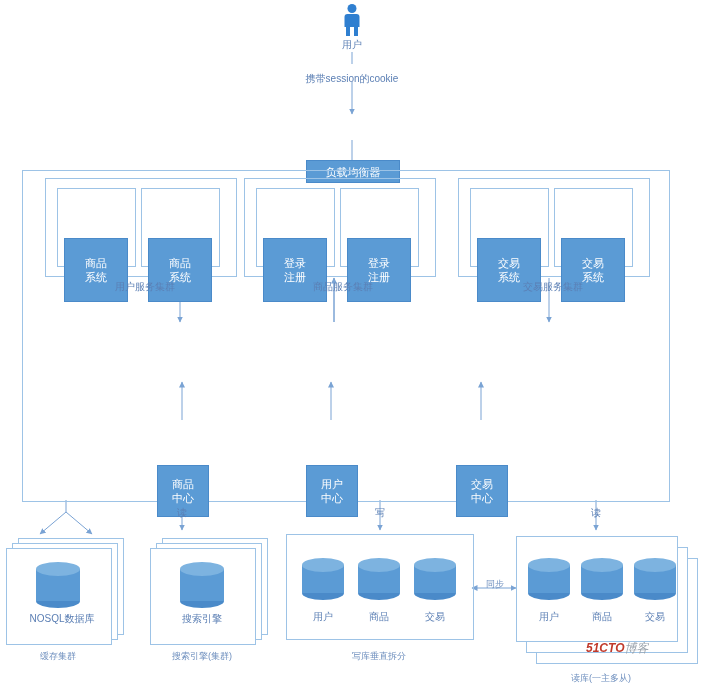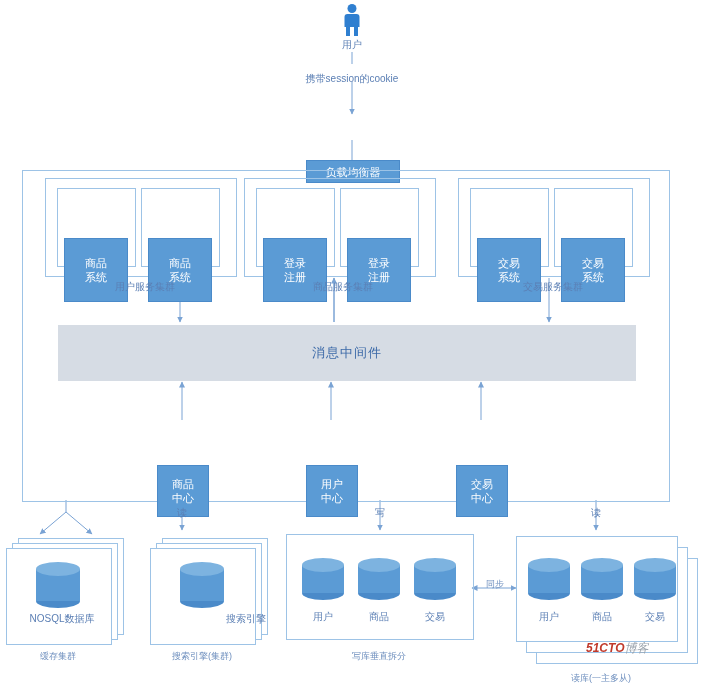--- a/index.html
+++ b/index.html
@@ -154,23 +154,20 @@
     <span>交易</span>
     <span>系统</span>
   </div>
   <div class="abs outline" style="left:554px;top:188px;width:77px;height:77px;"></div>
   <div class="abs node node-lines" style="left:561px;top:195px;width:62px;height:62px;">
     <span>交易</span>
     <span>系统</span>
   </div>
   <div class="abs lbl" style="left:498px;top:280px;width:110px;">交易服务集群</div>
 
-  <div class="abs mq" style="left:58px;top:325px;width:578px;height:56px;">
-    <span>消息中间件</span>
-  </div>
 
   <div class="abs node node-lines" style="left:157px;top:422px;width:50px;height:50px;">
     <span>商品</span>
     <span>中心</span>
   </div>
   <div class="abs node node-lines" style="left:306px;top:422px;width:50px;height:50px;">
     <span>用户</span>
     <span>中心</span>
   </div>
   <div class="abs node node-lines" style="left:456px;top:422px;width:50px;height:50px;">
@@ -194,21 +191,21 @@
   <div class="abs lbl lbl-sm" style="left:6px;top:650px;width:104px;">缓存集群</div>
 
   <div class="abs shadow-stack" style="left:162px;top:538px;width:104px;height:95px;"></div>
   <div class="abs shadow-stack" style="left:156px;top:543px;width:104px;height:95px;"></div>
   <div class="abs shadow-stack" style="left:150px;top:548px;width:104px;height:95px;"></div>
   <div class="cyl" style="left:180px;top:562px;width:44px;height:46px;">
     <div class="bot"></div>
       <div class="body"></div>
       <div class="top"></div>
   </div>
-  <div class="abs lbl" style="left:150px;top:612px;width:116px;text-align:right;">搜索引擎</div>
+  <div class="abs lbl" style="left:150px;top:612px;width:104px;">搜索引擎</div>
   <div class="abs lbl lbl-sm" style="left:142px;top:650px;width:120px;">搜索引擎(集群)</div>
 
   <div class="abs outline" style="left:286px;top:534px;width:186px;height:104px;"></div>
   <div class="cyl" style="left:302px;top:558px;width:42px;height:42px;">
     <div class="bot"></div>
       <div class="body"></div>
       <div class="top"></div>
   </div>
   <div class="cyl" style="left:358px;top:558px;width:42px;height:42px;">
     <div class="bot"></div>

